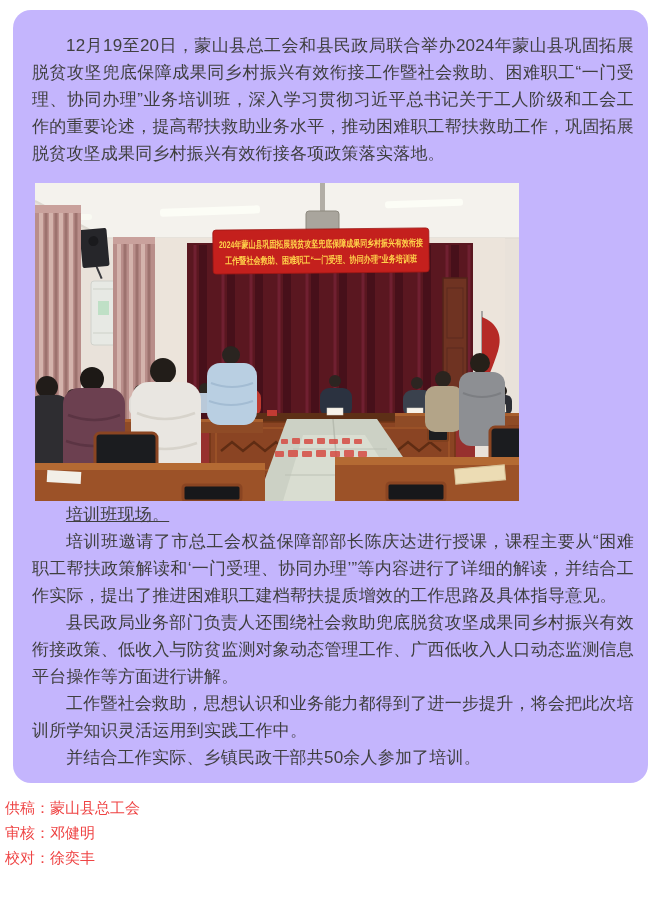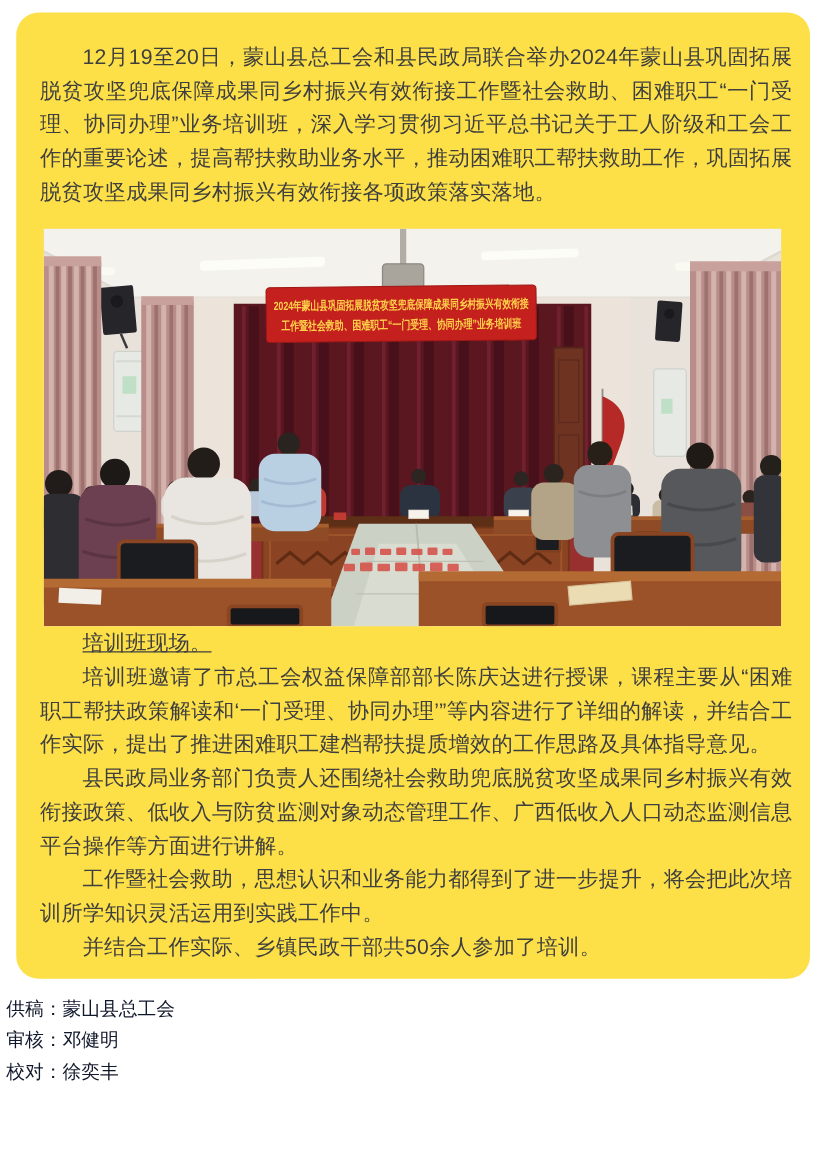--- a/index.html
+++ b/index.html
@@ -13,54 +13,54 @@
     width: 657px;
     height: 924px;
     overflow: hidden;
     background: #ffffff;
   }
   .article-card {
     box-sizing: border-box;
     margin: 10px 9px 0 13px;
     width: 635px;
     border-radius: 18px;
-    background: #fde047;
+    background: #c4b5fd;
     padding: 22px 14px 12px 19px;
   }
   .article-card p {
     margin: 0;
     font-size: 17px;
     line-height: 27px;
     color: #3f3f3f;
     text-indent: 2em;
     text-align: justify;
     letter-spacing: 0.2px;
   }
   .photo-figure {
     margin: 16px 0 0 3px;
-    width: 590px;
+    width: 484px;
     height: 318px;
     overflow: hidden;
     background: #e9e2da;
   }
   .photo-figure svg { display: block; }
   .photo-caption {
     margin: 8px 0 0 86px;
     font-size: 17px;
     line-height: 27px;
     color: #3f3f3f;
     text-decoration: underline;
   }
   .credits {
     margin: 12px 0 0 5px;
   }
   .credit-row {
     font-size: 15px;
     line-height: 25px;
-    color: #0f172a;
+    color: #ef4444;
   }
 </style>
 </head>
 <body>
 
 <div class="page">
 
   <div class="article-card">
 
     <p>12月19至20日，蒙山县总工会和县民政局联合举办2024年蒙山县巩固拓展脱贫攻坚兜底保障成果同乡村振兴有效衔接工作暨社会救助、困难职工“一门受理、协同办理”业务培训班，深入学习贯彻习近平总书记关于工人阶级和工会工作的重要论述，提高帮扶救助业务水平，推动困难职工帮扶救助工作，巩固拓展脱贫攻坚成果同乡村振兴有效衔接各项政策落实落地。</p>

